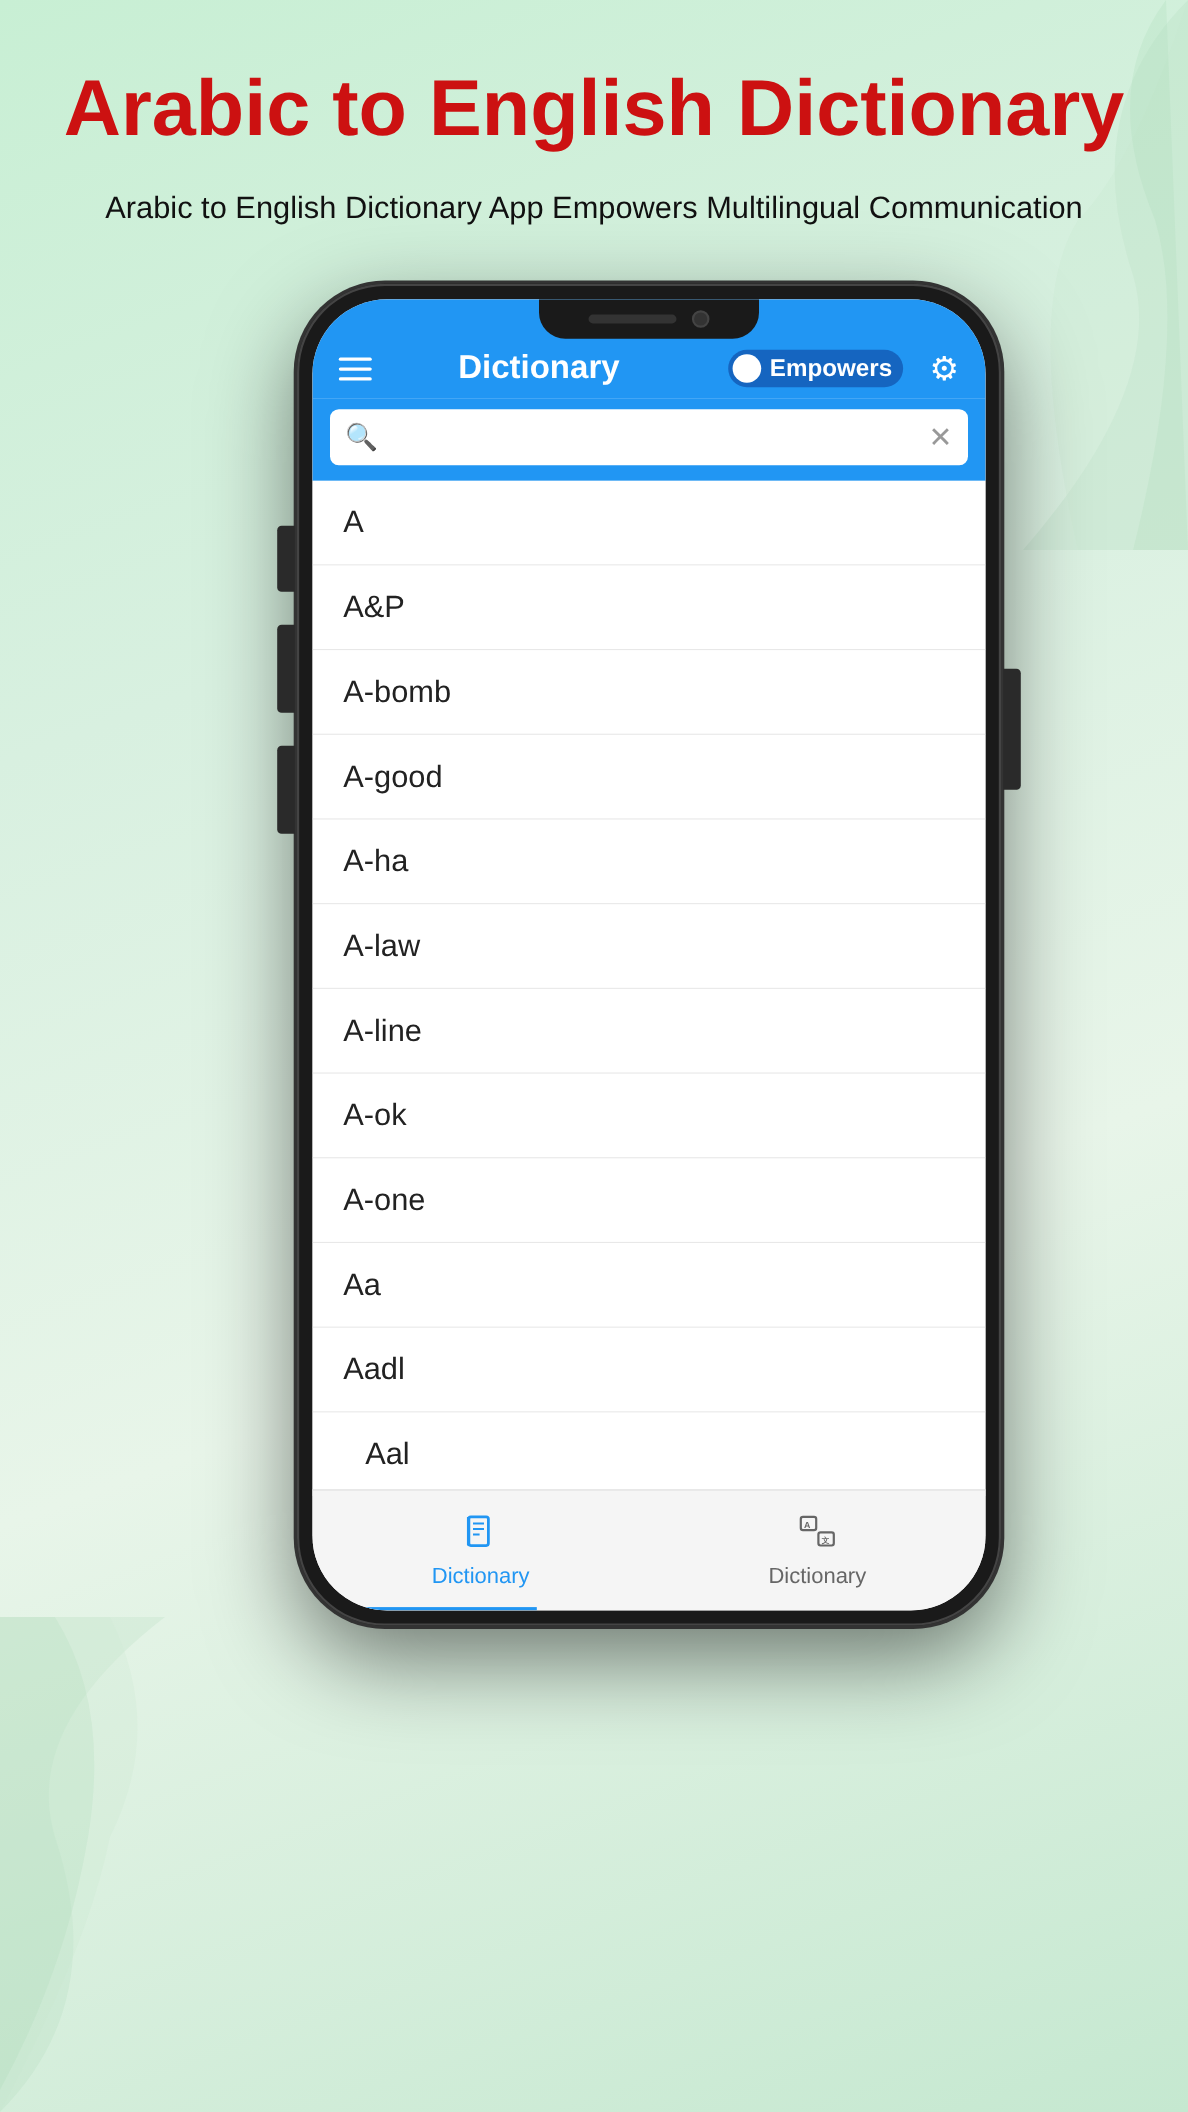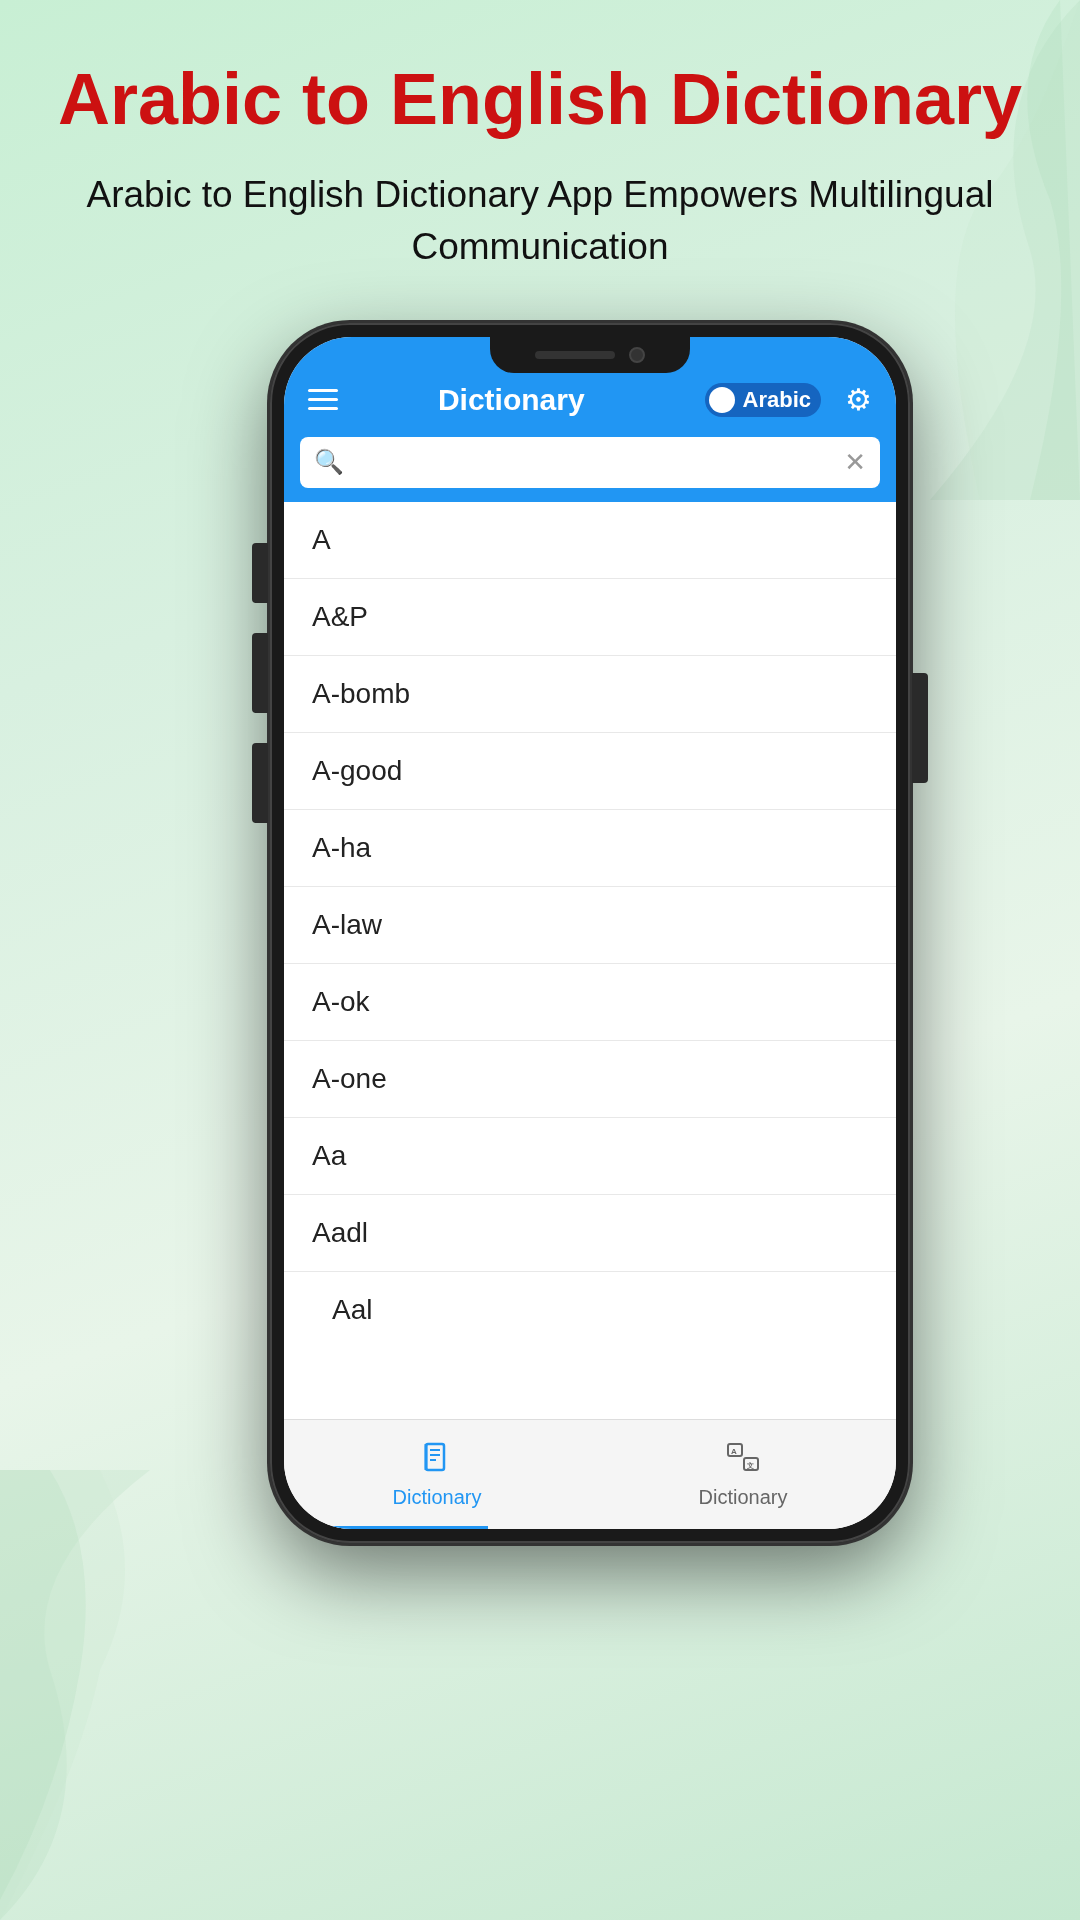--- a/index.html
+++ b/index.html
@@ -46,23 +46,23 @@
       font-size: 72px;
       font-weight: 900;
       color: #cc1111;
       text-align: center;
       line-height: 1.1;
       margin-bottom: 30px;
       padding: 0 40px;
     }
 
     .subtitle {
-      font-size: 37px;
+      font-size: 28px;
       color: #111;
-      text-align: center;
+      text-align: left;
       line-height: 1.4;
       padding: 0 60px;
       margin-bottom: 50px;
     }
 
     
     .phone-wrapper {
       position: relative;
       width: 540px;
       margin: 0 auto;
@@ -368,41 +368,42 @@
 
           <div class="app-header">
             <div class="hamburger-icon">
               <span></span>
                 <span></span>
                 <span></span>
             </div>
             <div class="header-title">Dictionary</div>
             <div class="language-toggle">
               <div class="toggle-dot"></div>
-              <span class="toggle-label">Arabic</span>
+              <span class="toggle-label">Empowers</span>
             </div>
             <div class="settings-icon">⚙</div>
           </div>
 
           <div class="search-bar">
             <div class="search-input-wrapper">
               <span class="search-icon-inner">🔍</span>
               <input class="search-input-field" type="text" placeholder="" style="">
               <span class="clear-icon">✕</span>
             </div>
           </div>
 
           <div class="scrollable-list">
             <div class="word-list" id="word-list-container">
             <div class="word-item">A</div>
                 <div class="word-item">A&amp;P</div>
                 <div class="word-item">A-bomb</div>
                 <div class="word-item">A-good</div>
                 <div class="word-item">A-ha</div>
                 <div class="word-item">A-law</div>
+                <div class="word-item">A-line</div>
                 <div class="word-item">A-ok</div>
                 <div class="word-item">A-one</div>
                 <div class="word-item">Aa</div>
                 <div class="word-item">Aadl</div>
                 <div class="word-item">Aal</div>
               </div>
           </div>
 
           <div class="bottom-nav">
             <div class="nav-active-line"></div>

